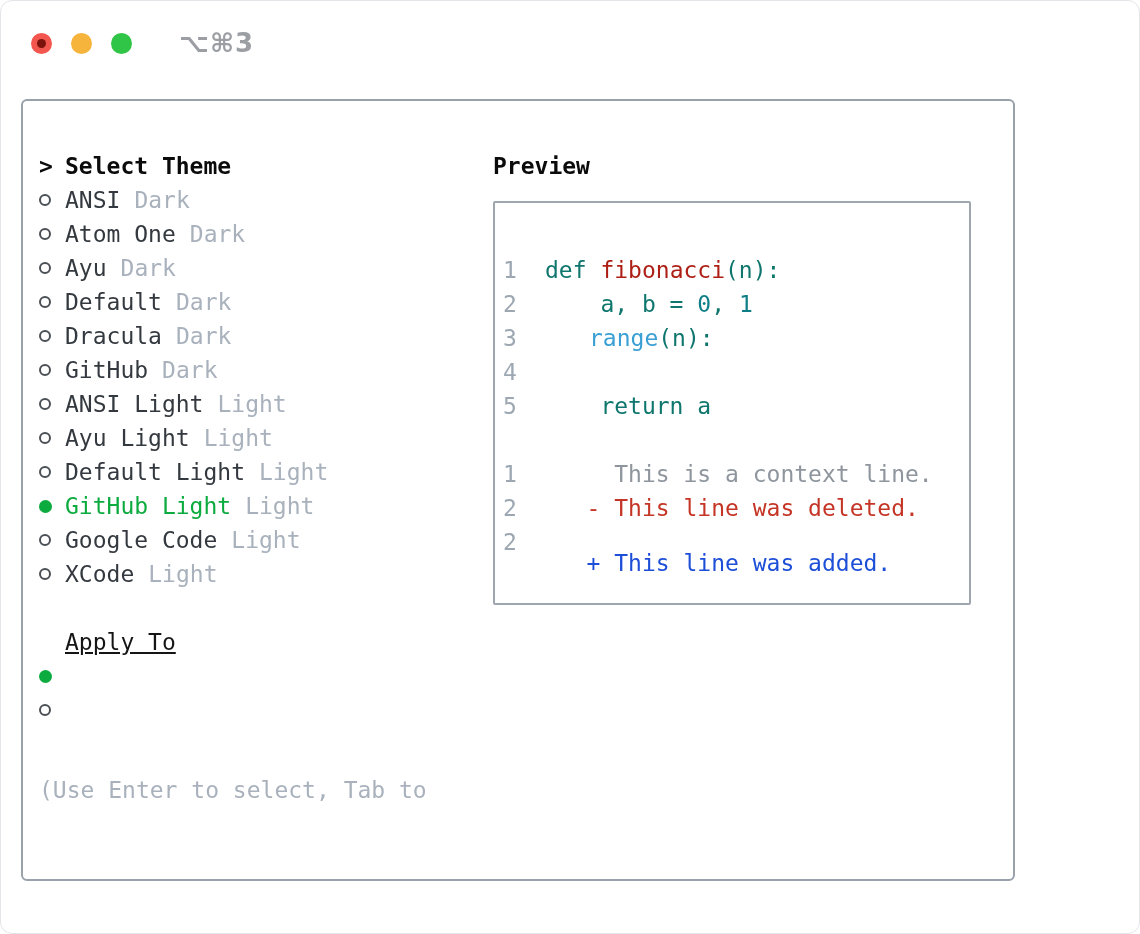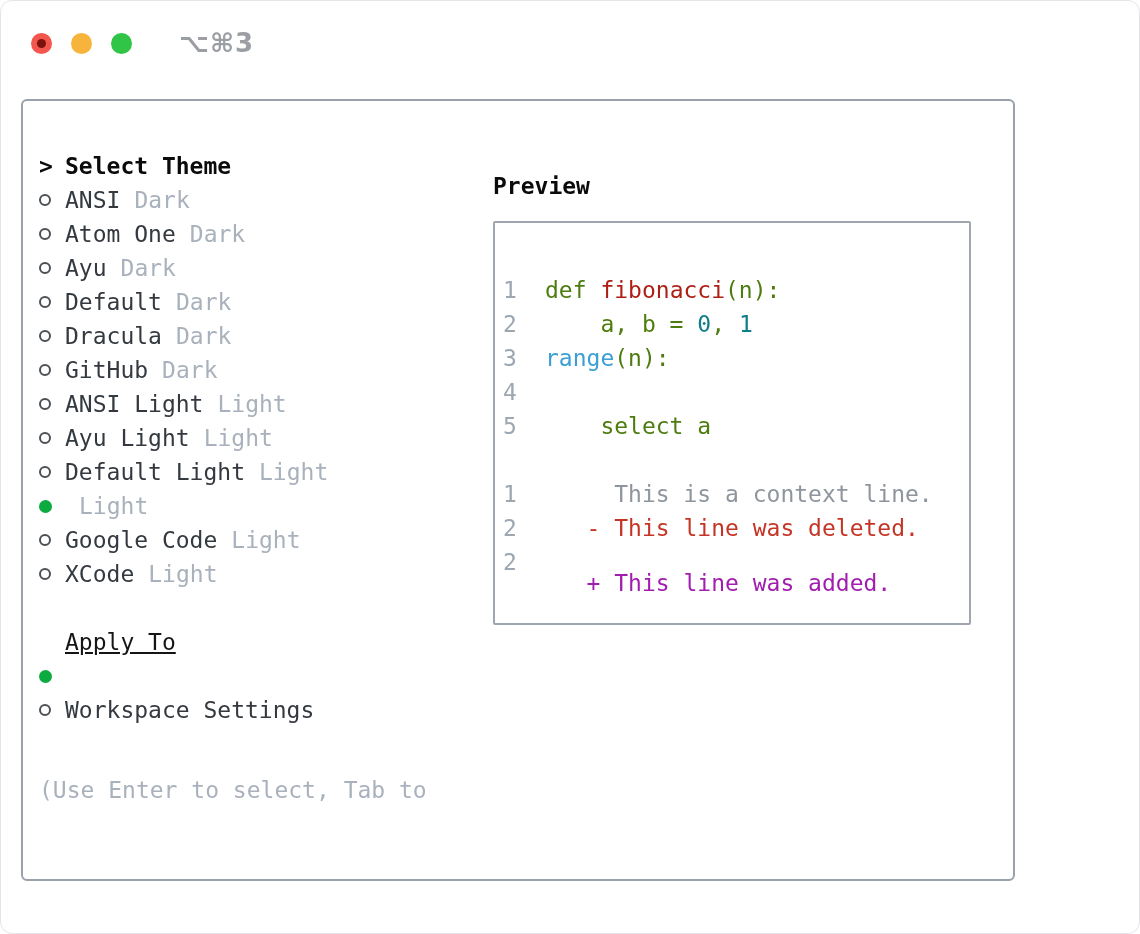--- a/index.html
+++ b/index.html
@@ -46,21 +46,21 @@
     border: 2px solid #99a1ab;
     border-radius: 6px;
     background: #ffffff;
     display: flex;
   }
   .left-col {
     width: 470px; flex: none;
     padding: 48px 0 0 16px;
     font-size: 23px;
   }
-  .right-col { flex: 1; padding-top: 68px; }
+  .right-col { flex: 1; padding-top: 48px; }
 
   .row { height: 34px; display: flex; align-items: center; white-space: pre; }
   .marker { width: 26px; flex: none; display: flex; align-items: center; }
   .prompt { color: #0b0b0b; font-weight: bold; }
   .radio {
     width: 12px; height: 12px; border-radius: 50%;
     border: 2px solid #4a5056; background: transparent;
   }
   .radio.on {
     width: 13px; height: 13px;
@@ -81,27 +81,27 @@
     border: 2px solid #9fa6b0;
     border-radius: 2px;
     padding: 50px 0 0 8px;
     overflow: hidden;
   }
   .code-line {
     height: 34px; display: flex; align-items: center;
     white-space: pre; font-size: 23px;
   }
   .ln { width: 42px; flex: none; color: #9ca7b2; }
-  .tok-plain   { color: #4d7c0f; }
+  .tok-plain   { color: #0f766e; }
   .tok-func    { color: #ad1f15; }
   .tok-number  { color: #0e7f87; }
-  .tok-builtin { color: #399fd4; }
+  .tok-builtin { color: #399fd4; margin-left: 44px; }
   .tok-context { color: #8e959d; }
   .tok-deleted { color: #c53526; }
-  .tok-added   { color: #a21caf; margin-top: 42px; }
+  .tok-added   { color: #1d4ed8; margin-top: 42px; }
 </style>
 </head>
 <body>
 
 <div class="window">
 
   <div class="titlebar">
     <button class="tl tl-close">
       <span class="tl-dot"></span>
     </button>
@@ -121,52 +121,52 @@
       <div id="theme-list">
           <div class="row"><span class="marker"><span class="radio"></span></span><span class="name">ANSI</span><span class="tag">Dark</span></div>
           <div class="row"><span class="marker"><span class="radio"></span></span><span class="name">Atom One</span><span class="tag">Dark</span></div>
           <div class="row"><span class="marker"><span class="radio"></span></span><span class="name">Ayu</span><span class="tag">Dark</span></div>
           <div class="row"><span class="marker"><span class="radio"></span></span><span class="name">Default</span><span class="tag">Dark</span></div>
           <div class="row"><span class="marker"><span class="radio"></span></span><span class="name">Dracula</span><span class="tag">Dark</span></div>
           <div class="row"><span class="marker"><span class="radio"></span></span><span class="name">GitHub</span><span class="tag">Dark</span></div>
           <div class="row"><span class="marker"><span class="radio"></span></span><span class="name">ANSI Light</span><span class="tag">Light</span></div>
           <div class="row"><span class="marker"><span class="radio"></span></span><span class="name">Ayu Light</span><span class="tag">Light</span></div>
           <div class="row"><span class="marker"><span class="radio"></span></span><span class="name">Default Light</span><span class="tag">Light</span></div>
-          <div class="row"><span class="marker"><span class="radio on"></span></span><span class="tag">Light</span></div>
+          <div class="row"><span class="marker"><span class="radio on"></span></span><span class="name sel">GitHub Light</span><span class="tag">Light</span></div>
           <div class="row"><span class="marker"><span class="radio"></span></span><span class="name">Google Code</span><span class="tag">Light</span></div>
           <div class="row"><span class="marker"><span class="radio"></span></span><span class="name">XCode</span><span class="tag">Light</span></div>
         </div>
 
       <div class="row"></div>
 
       <div class="row">
         <span class="marker"></span>
         <span class="hdr2">Apply To</span>
       </div>
 
       <div id="apply-list">
           <div class="row"><span class="marker"><span class="radio on"></span></span></div>
-          <div class="row"><span class="marker"><span class="radio"></span></span><span class="name">Workspace Settings</span></div>
+          <div class="row"><span class="marker"><span class="radio"></span></span></div>
         </div>
 
       <div class="row"></div>
 
       <div class="row help">(Use Enter to select, Tab to</div>
     </div>
 
     <div class="right-col">
       <div class="preview-hdr-row">
         <span class="hdr">Preview</span>
       </div>
       <div class="preview-box" id="preview-box">
           <div class="code-line"><span class="ln">1</span><span class="tok-plain">def </span><span class="tok-func">fibonacci</span><span class="tok-plain">(n):</span></div>
           <div class="code-line"><span class="ln">2</span><span class="tok-plain">    a, b = </span><span class="tok-number">0</span><span class="tok-plain">, </span><span class="tok-number">1</span></div>
           <div class="code-line"><span class="ln">3</span><span class="tok-builtin">range</span><span class="tok-plain">(n):</span></div>
           <div class="code-line"><span class="ln">4</span></div>
-          <div class="code-line"><span class="ln">5</span><span class="tok-plain">    select a</span></div>
+          <div class="code-line"><span class="ln">5</span><span class="tok-plain">    return a</span></div>
           <div class="code-line"><span class="ln"></span></div>
           <div class="code-line"><span class="ln">1</span><span class="tok-context">     This is a context line.</span></div>
           <div class="code-line"><span class="ln">2</span><span class="tok-deleted">   - This line was deleted.</span></div>
           <div class="code-line"><span class="ln">2</span><span class="tok-added">   + This line was added.</span></div>
         </div>
     </div>
 
   </div>
 </div>
 

